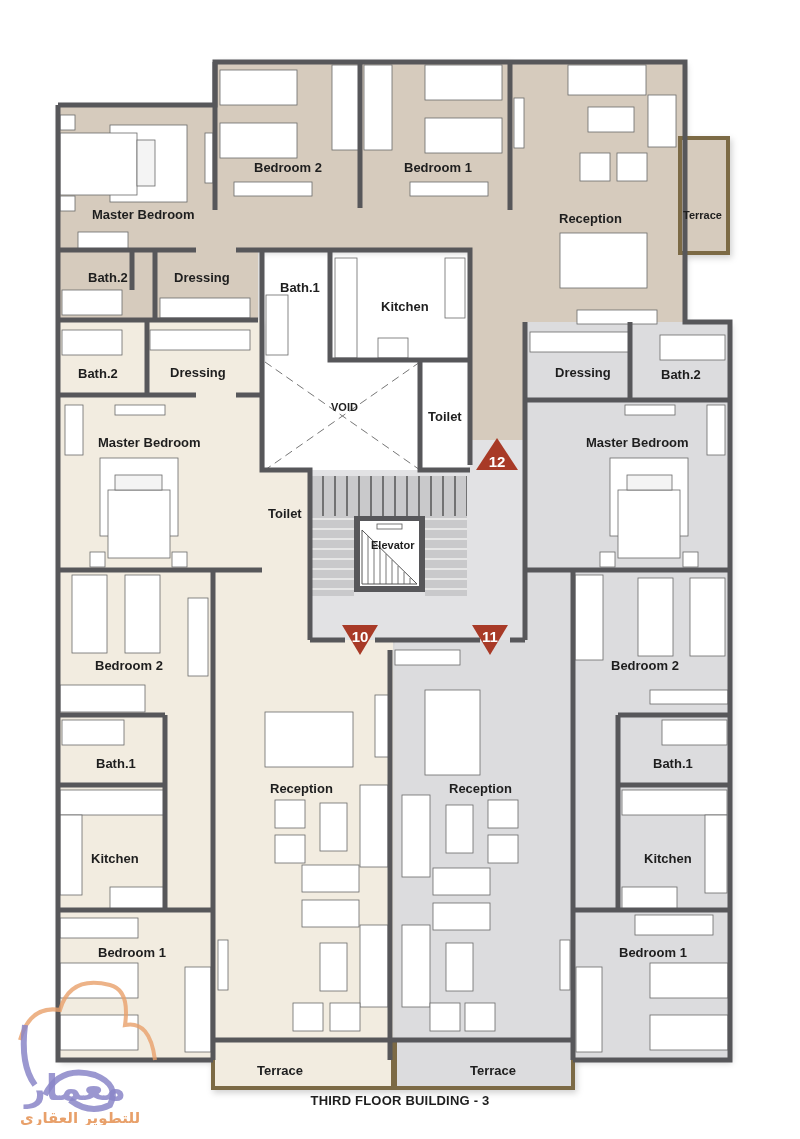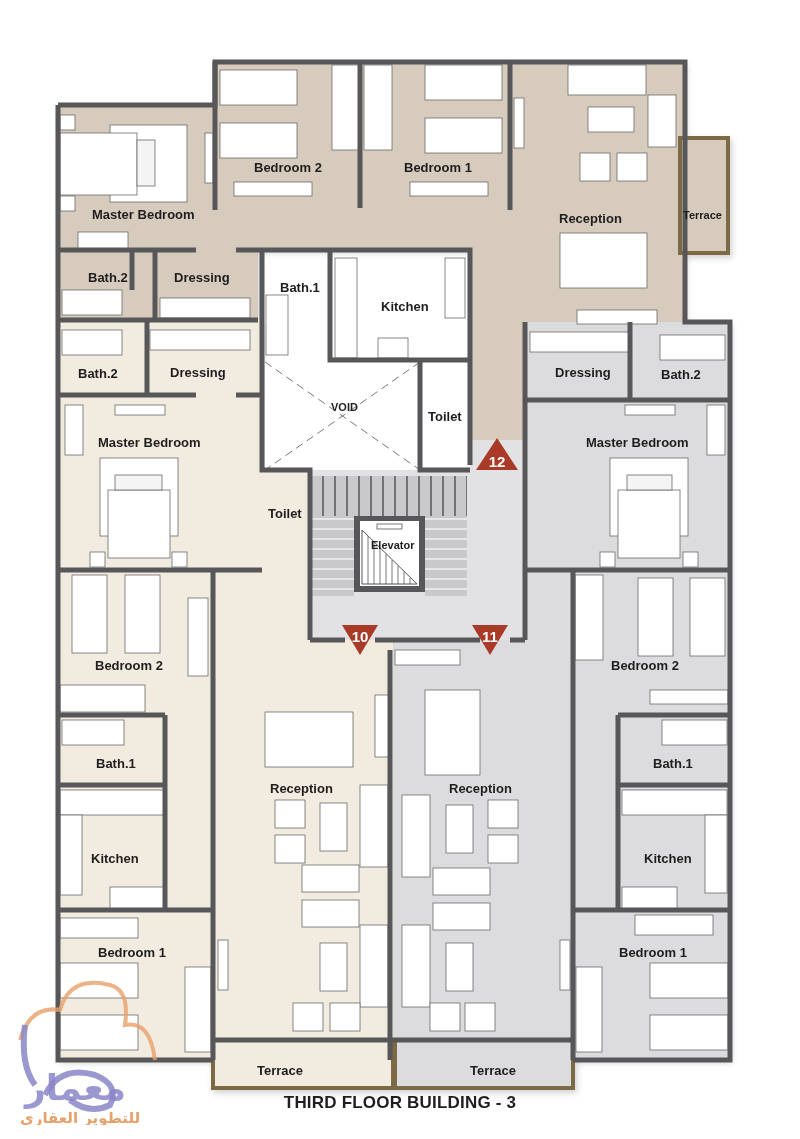--- a/index.html
+++ b/index.html
@@ -1,20 +1,20 @@
 <!DOCTYPE html>
 <html><head>
 <meta charset="utf-8">
 <style>
   html,body{margin:0;padding:0;background:#ffffff;}
   body{width:800px;height:1139px;position:relative;overflow:hidden;font-family:"Liberation Sans",sans-serif;}
   #plan{position:absolute;left:0;top:0;width:800px;height:1139px;}
   .lbl{font-family:"Liberation Sans",sans-serif;font-weight:bold;font-size:13px;fill:#1e1e1e;}
   .lbl-sm{font-family:"Liberation Sans",sans-serif;font-weight:bold;font-size:11px;fill:#1e1e1e;}
-  .caption{position:absolute;left:0;width:800px;top:1093px;text-align:center;font-family:"Liberation Sans",sans-serif;font-weight:bold;font-size:17px;color:#1e1e1e;letter-spacing:0.2px;}
+  .caption{position:absolute;left:0;width:800px;top:1093px;text-align:center;font-family:"Liberation Sans",sans-serif;font-weight:bold;font-size:13px;color:#1e1e1e;letter-spacing:0.2px;}
   .marker-num{font-family:"Liberation Sans",sans-serif;font-weight:bold;font-size:15px;fill:#ffffff;}
   .logo{position:absolute;left:0;top:965px;width:170px;height:160px;}
   .logo-text{font-family:"DejaVu Sans",sans-serif;font-weight:bold;fill:#e8a06a;font-size:15px;}
 </style>
 </head>
 <body>
 
 <svg id="plan" viewBox="0 0 800 1139" xmlns="http://www.w3.org/2000/svg">
   <defs>
     <pattern id="stairs" width="10" height="10" patternUnits="userSpaceOnUse">

